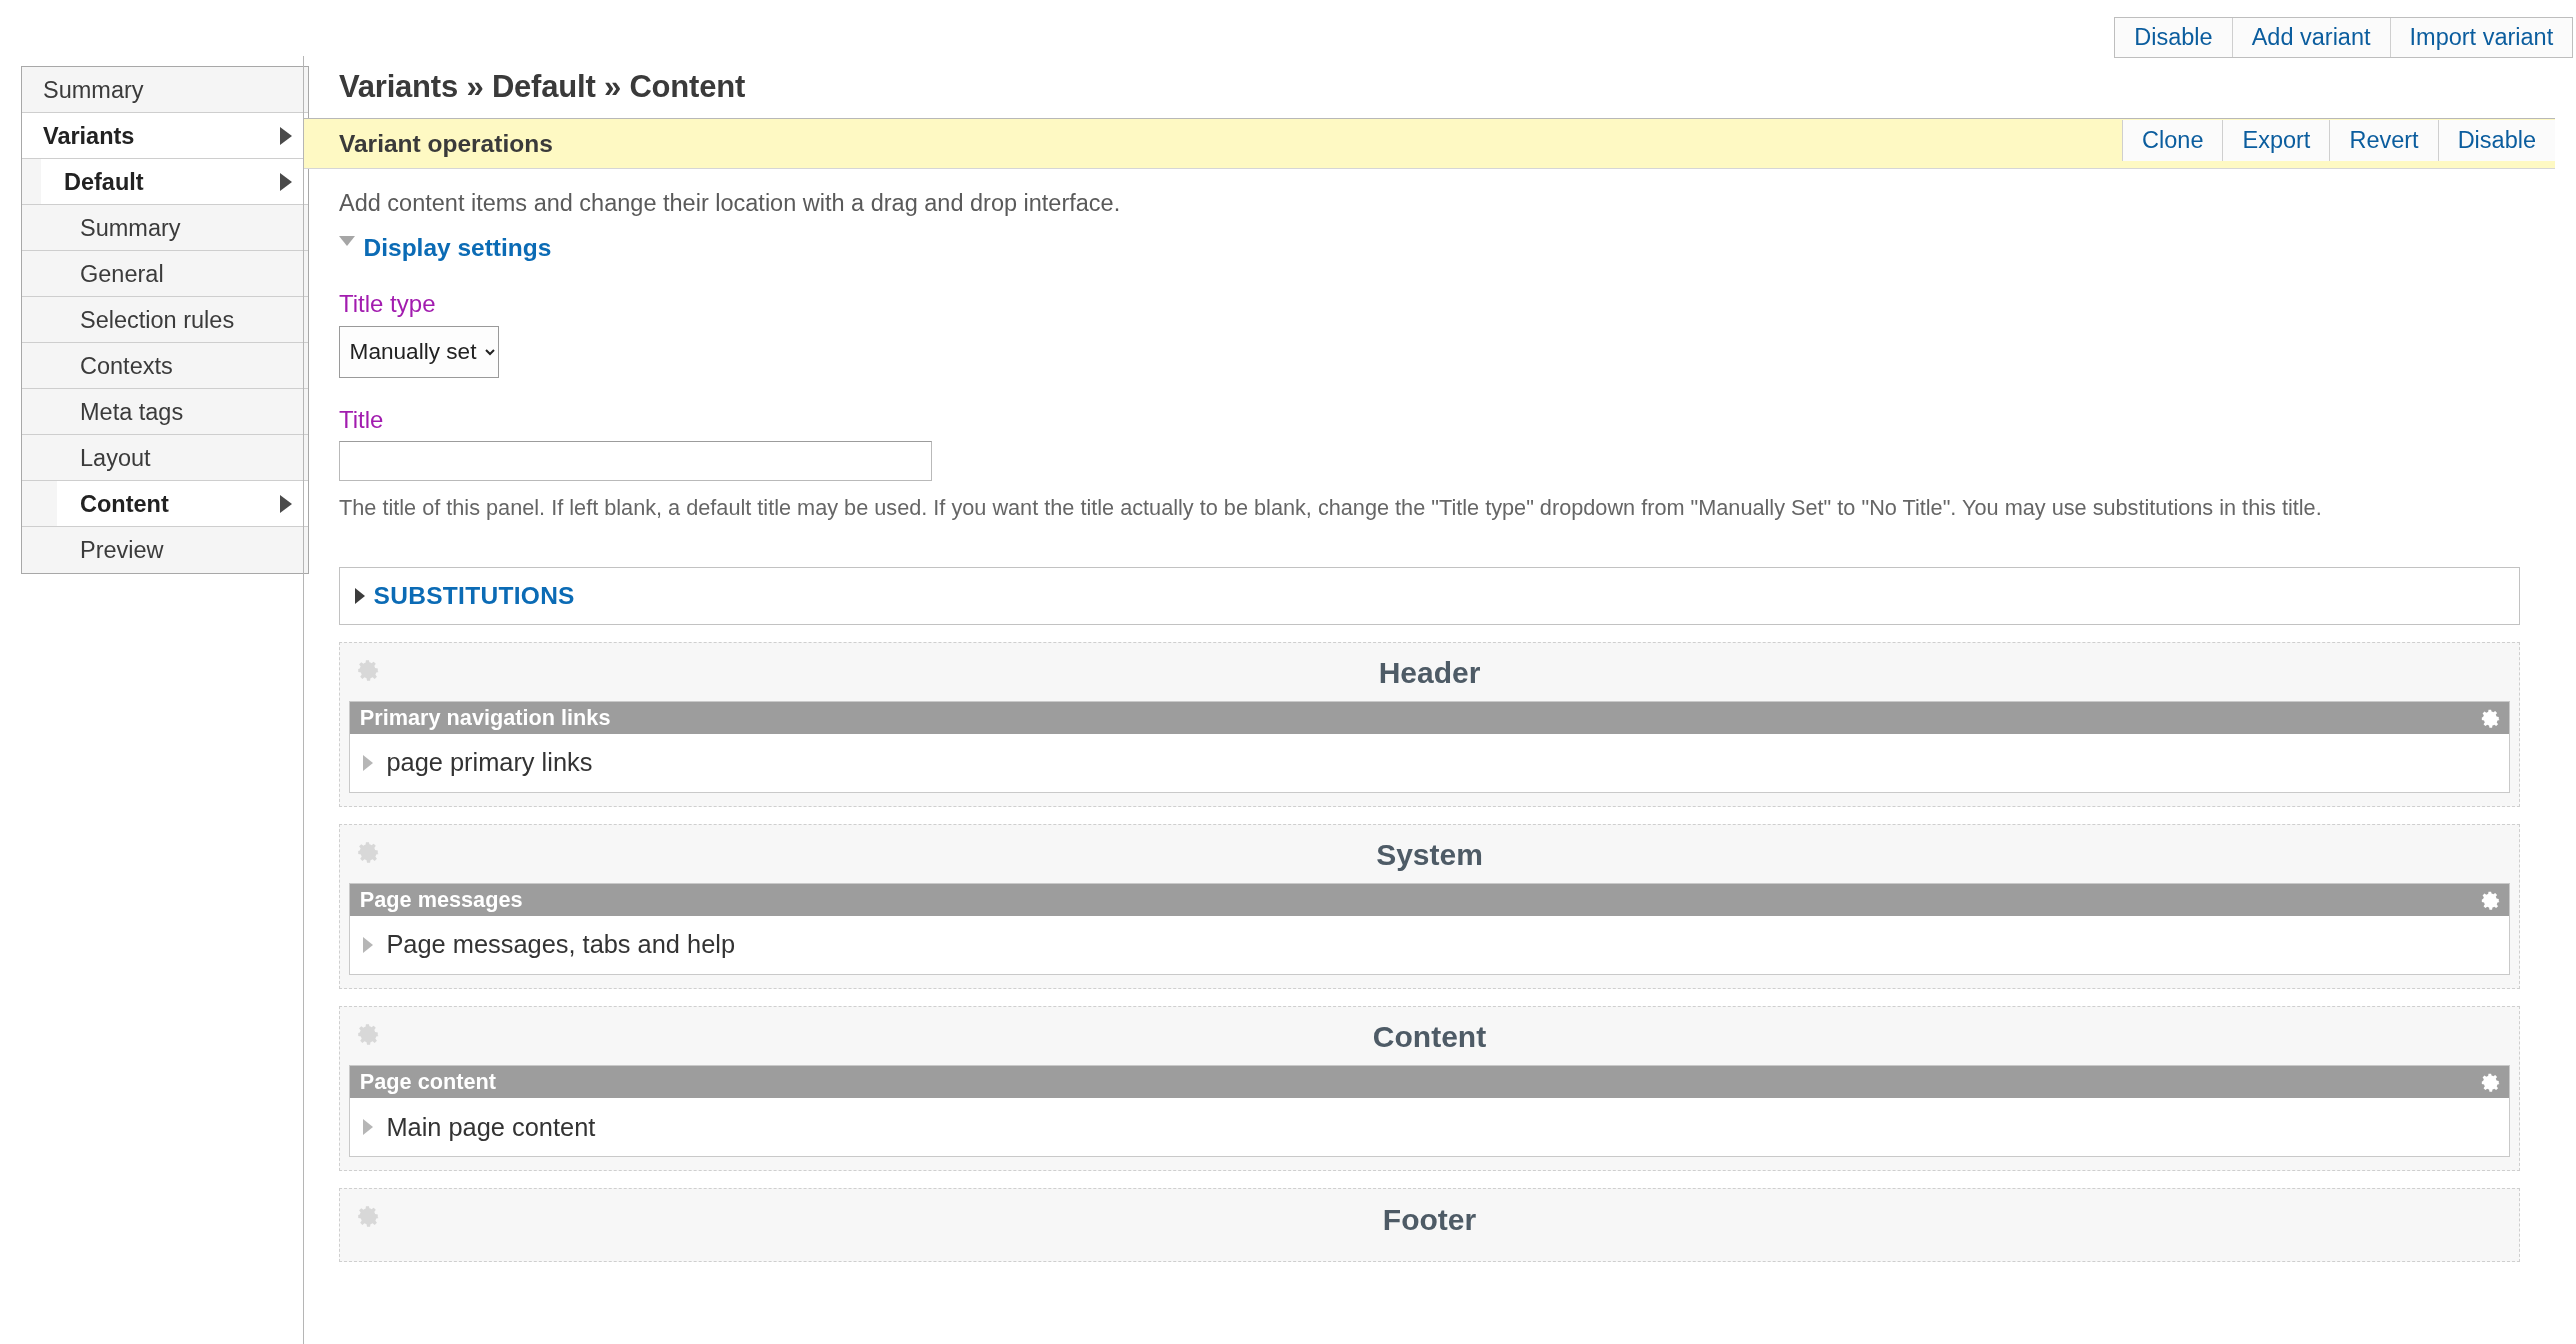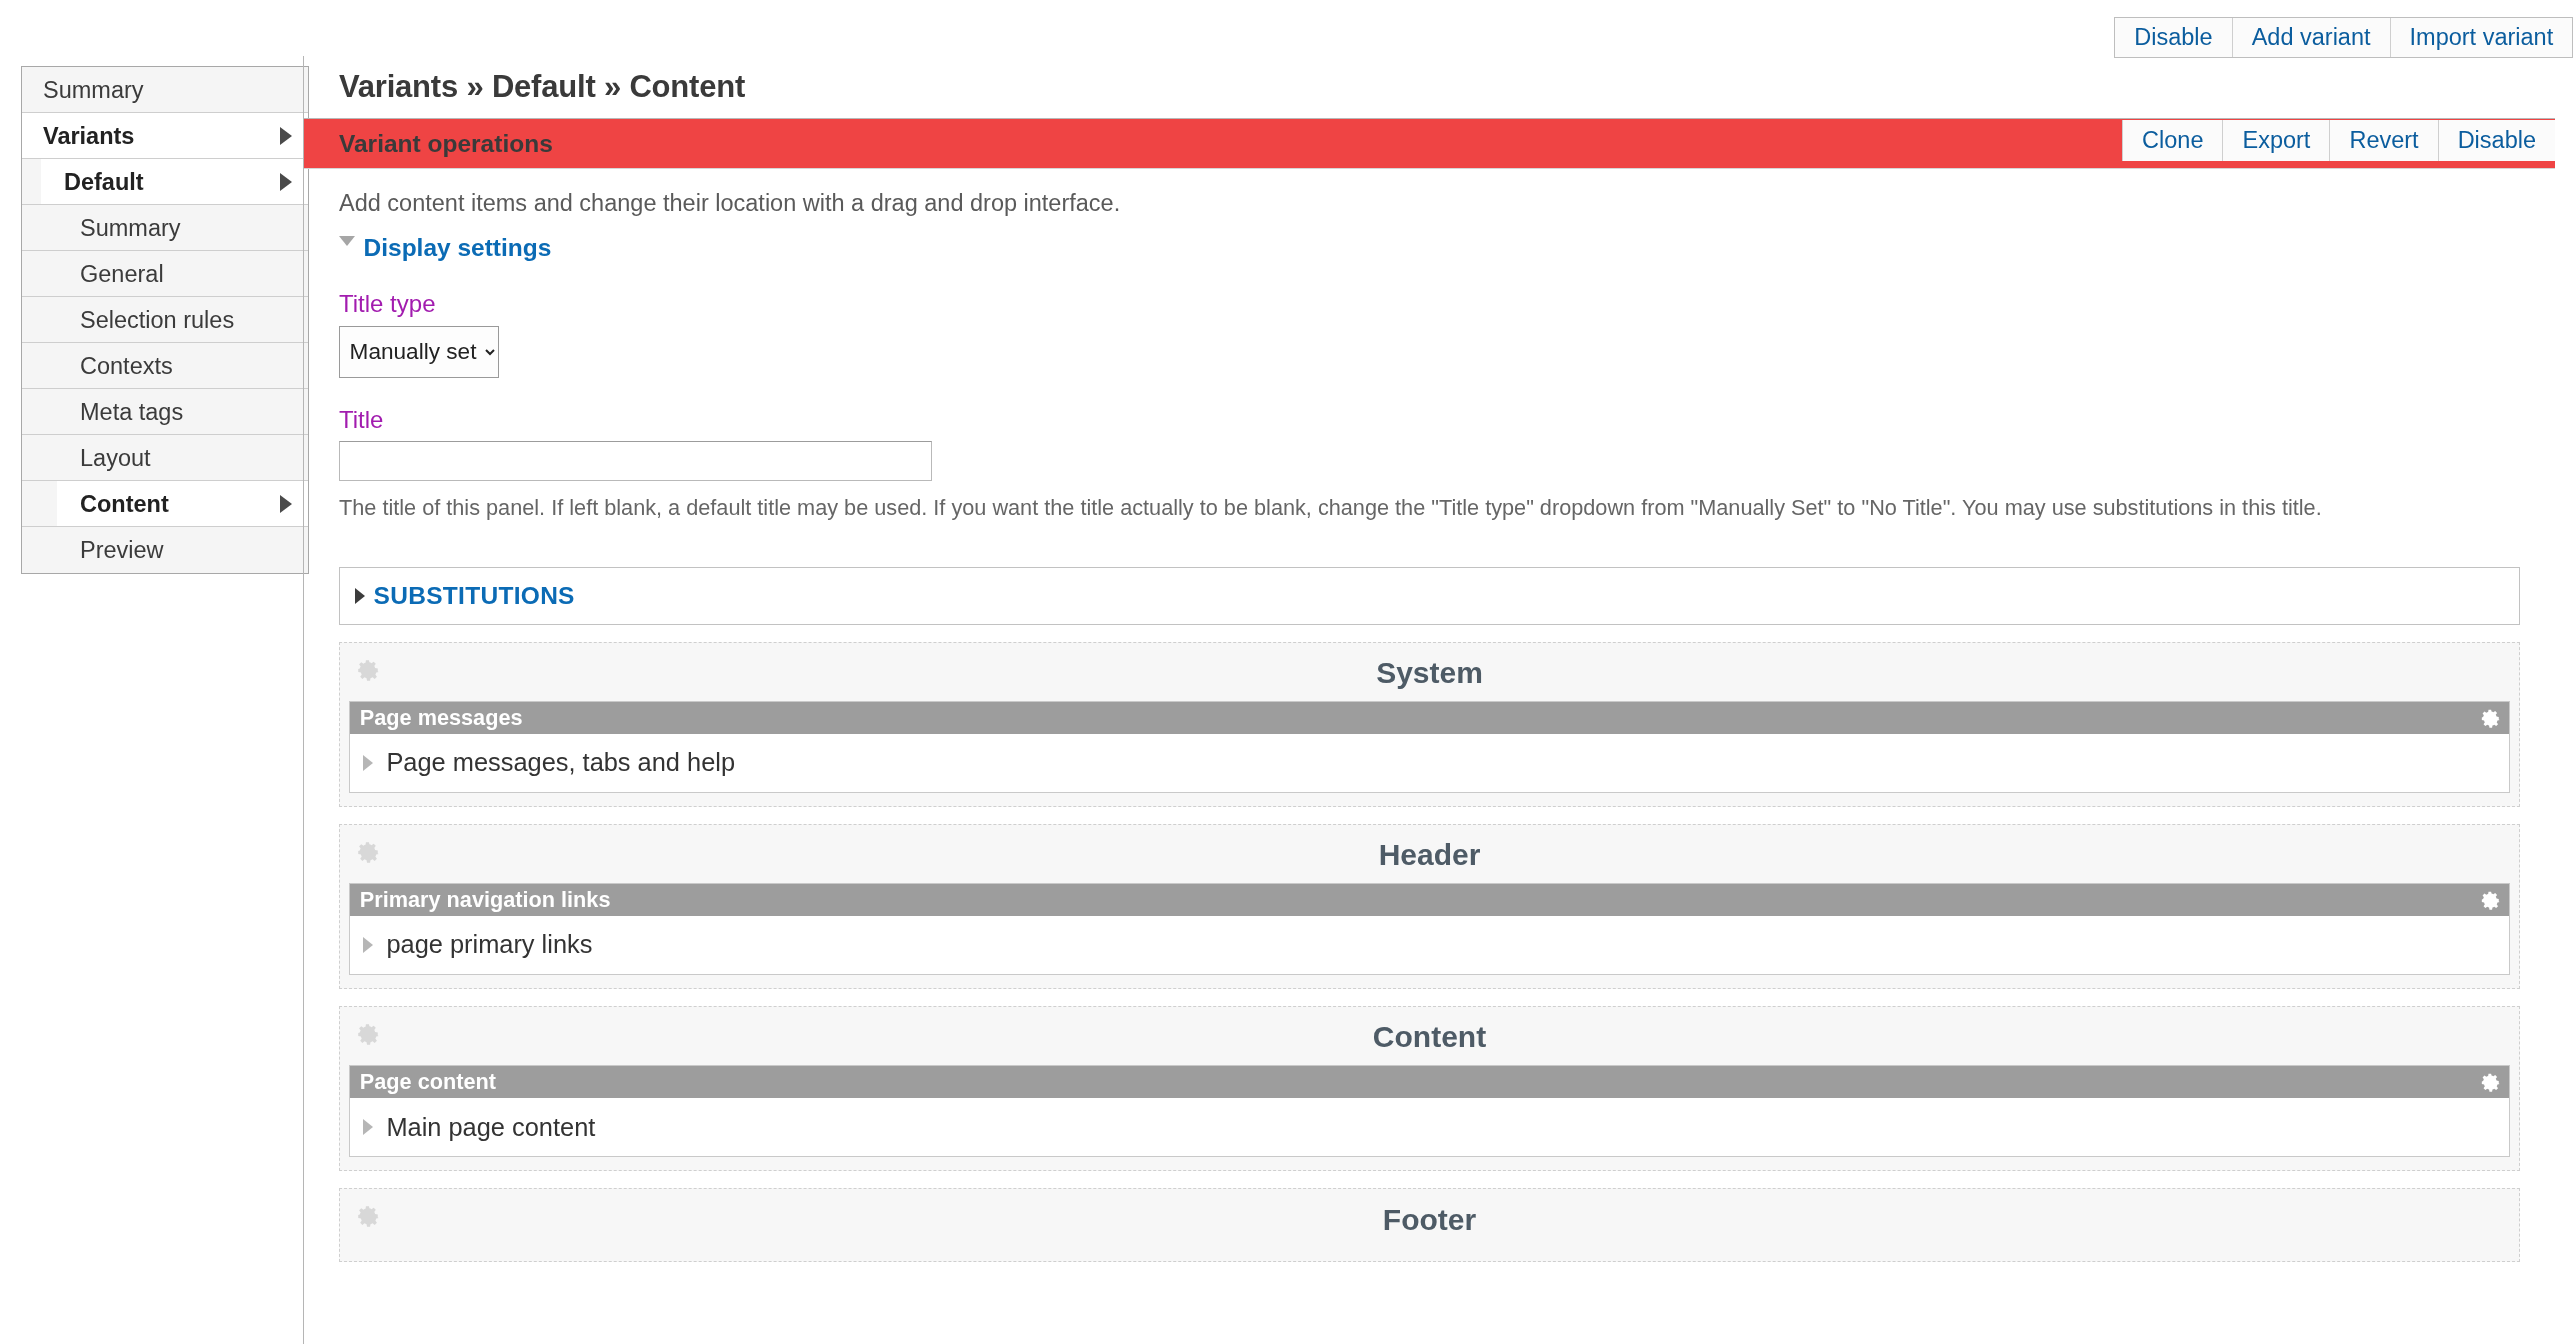--- a/index.html
+++ b/index.html
@@ -109,21 +109,21 @@
     font-weight: bold;
     color: #3a3a3a;
     padding: 13px 0 13px 35px;
     letter-spacing: -0.2px;
   }
   .ops-bar {
     position: relative;
     border-top: 0.9px solid #b8b8b8;
     border-bottom: 0.9px solid #d6d6d6;
     height: 49px;
-    background: #ef4444;
+    background: #fef9c3;
   }
   .ops-title {
     position: absolute;
     left: 35px;
     top: 50%;
     transform: translateY(-50%);
     font-size: 24.5px;
     font-weight: bold;
     color: #3a3a3a;
   }
@@ -364,58 +364,58 @@
       <span class="lbl">SUBSTITUTIONS</span>
     </div>
 
     <div id="regions">
         <div class="region">
           <div class="region-head">
             <span class="gear-region"><svg viewBox="0 0 24 24" width="100%" height="100%">
                 <path fill="#d8d8d8" d="M12 8.2a3.8 3.8 0 1 0 0 7.6 3.8 3.8 0 0 0 0-7.6zm0 5.9a2.1 2.1 0 1 1 0-4.2 2.1 2.1 0 0 1 0 4.2z"></path>
                 <path fill="#d8d8d8" d="M21 13.4v-2.8l-2.4-.4a6.9 6.9 0 0 0-.8-1.9l1.4-2-2-2-2 1.4a6.9 6.9 0 0 0-1.9-.8L12.9 3h-2.8l-.4 2.4a6.9 6.9 0 0 0-1.9.8l-2-1.4-2 2 1.4 2a6.9 6.9 0 0 0-.8 1.9L3 11.1v2.8l2.4.4c.2.7.4 1.3.8 1.9l-1.4 2 2 2 2-1.4c.6.4 1.2.6 1.9.8l.4 2.4h2.8l.4-2.4c.7-.2 1.3-.4 1.9-.8l2 1.4 2-2-1.4-2c.4-.6.6-1.2.8-1.9l2.4-.4z"></path>
               </svg></span>
+            <div class="region-title">Header</div>
+          </div>
+          <div class="pane">
+            <div class="pane-title"><span>Primary navigation links</span><span class="pane-gear"><svg viewBox="0 0 24 24" width="100%" height="100%">
+                  <path fill="#ffffff" d="M12 8.2a3.8 3.8 0 1 0 0 7.6 3.8 3.8 0 0 0 0-7.6zm0 5.9a2.1 2.1 0 1 1 0-4.2 2.1 2.1 0 0 1 0 4.2z"></path>
+                  <path fill="#ffffff" d="M21 13.4v-2.8l-2.4-.4a6.9 6.9 0 0 0-.8-1.9l1.4-2-2-2-2 1.4a6.9 6.9 0 0 0-1.9-.8L12.9 3h-2.8l-.4 2.4a6.9 6.9 0 0 0-1.9.8l-2-1.4-2 2 1.4 2a6.9 6.9 0 0 0-.8 1.9L3 11.1v2.8l2.4.4c.2.7.4 1.3.8 1.9l-1.4 2 2 2 2-1.4c.6.4 1.2.6 1.9.8l.4 2.4h2.8l.4-2.4c.7-.2 1.3-.4 1.9-.8l2 1.4 2-2-1.4-2c.4-.6.6-1.2.8-1.9l2.4-.4z"></path>
+                </svg></span></div>
+            <div class="pane-item">
+              <span class="tri-item"></span>
+              <span>page primary links</span>
+            </div>
+          </div>
+        </div>
+        <div class="region">
+          <div class="region-head">
+            <span class="gear-region"><svg viewBox="0 0 24 24" width="100%" height="100%">
+                <path fill="#d8d8d8" d="M12 8.2a3.8 3.8 0 1 0 0 7.6 3.8 3.8 0 0 0 0-7.6zm0 5.9a2.1 2.1 0 1 1 0-4.2 2.1 2.1 0 0 1 0 4.2z"></path>
+                <path fill="#d8d8d8" d="M21 13.4v-2.8l-2.4-.4a6.9 6.9 0 0 0-.8-1.9l1.4-2-2-2-2 1.4a6.9 6.9 0 0 0-1.9-.8L12.9 3h-2.8l-.4 2.4a6.9 6.9 0 0 0-1.9.8l-2-1.4-2 2 1.4 2a6.9 6.9 0 0 0-.8 1.9L3 11.1v2.8l2.4.4c.2.7.4 1.3.8 1.9l-1.4 2 2 2 2-1.4c.6.4 1.2.6 1.9.8l.4 2.4h2.8l.4-2.4c.7-.2 1.3-.4 1.9-.8l2 1.4 2-2-1.4-2c.4-.6.6-1.2.8-1.9l2.4-.4z"></path>
+              </svg></span>
             <div class="region-title">System</div>
           </div>
           <div class="pane">
             <div class="pane-title"><span>Page messages</span><span class="pane-gear"><svg viewBox="0 0 24 24" width="100%" height="100%">
                   <path fill="#ffffff" d="M12 8.2a3.8 3.8 0 1 0 0 7.6 3.8 3.8 0 0 0 0-7.6zm0 5.9a2.1 2.1 0 1 1 0-4.2 2.1 2.1 0 0 1 0 4.2z"></path>
                   <path fill="#ffffff" d="M21 13.4v-2.8l-2.4-.4a6.9 6.9 0 0 0-.8-1.9l1.4-2-2-2-2 1.4a6.9 6.9 0 0 0-1.9-.8L12.9 3h-2.8l-.4 2.4a6.9 6.9 0 0 0-1.9.8l-2-1.4-2 2 1.4 2a6.9 6.9 0 0 0-.8 1.9L3 11.1v2.8l2.4.4c.2.7.4 1.3.8 1.9l-1.4 2 2 2 2-1.4c.6.4 1.2.6 1.9.8l.4 2.4h2.8l.4-2.4c.7-.2 1.3-.4 1.9-.8l2 1.4 2-2-1.4-2c.4-.6.6-1.2.8-1.9l2.4-.4z"></path>
                 </svg></span></div>
             <div class="pane-item">
               <span class="tri-item"></span>
               <span>Page messages, tabs and help</span>
             </div>
           </div>
         </div>
         <div class="region">
           <div class="region-head">
             <span class="gear-region"><svg viewBox="0 0 24 24" width="100%" height="100%">
                 <path fill="#d8d8d8" d="M12 8.2a3.8 3.8 0 1 0 0 7.6 3.8 3.8 0 0 0 0-7.6zm0 5.9a2.1 2.1 0 1 1 0-4.2 2.1 2.1 0 0 1 0 4.2z"></path>
                 <path fill="#d8d8d8" d="M21 13.4v-2.8l-2.4-.4a6.9 6.9 0 0 0-.8-1.9l1.4-2-2-2-2 1.4a6.9 6.9 0 0 0-1.9-.8L12.9 3h-2.8l-.4 2.4a6.9 6.9 0 0 0-1.9.8l-2-1.4-2 2 1.4 2a6.9 6.9 0 0 0-.8 1.9L3 11.1v2.8l2.4.4c.2.7.4 1.3.8 1.9l-1.4 2 2 2 2-1.4c.6.4 1.2.6 1.9.8l.4 2.4h2.8l.4-2.4c.7-.2 1.3-.4 1.9-.8l2 1.4 2-2-1.4-2c.4-.6.6-1.2.8-1.9l2.4-.4z"></path>
               </svg></span>
-            <div class="region-title">Header</div>
-          </div>
-          <div class="pane">
-            <div class="pane-title"><span>Primary navigation links</span><span class="pane-gear"><svg viewBox="0 0 24 24" width="100%" height="100%">
-                  <path fill="#ffffff" d="M12 8.2a3.8 3.8 0 1 0 0 7.6 3.8 3.8 0 0 0 0-7.6zm0 5.9a2.1 2.1 0 1 1 0-4.2 2.1 2.1 0 0 1 0 4.2z"></path>
-                  <path fill="#ffffff" d="M21 13.4v-2.8l-2.4-.4a6.9 6.9 0 0 0-.8-1.9l1.4-2-2-2-2 1.4a6.9 6.9 0 0 0-1.9-.8L12.9 3h-2.8l-.4 2.4a6.9 6.9 0 0 0-1.9.8l-2-1.4-2 2 1.4 2a6.9 6.9 0 0 0-.8 1.9L3 11.1v2.8l2.4.4c.2.7.4 1.3.8 1.9l-1.4 2 2 2 2-1.4c.6.4 1.2.6 1.9.8l.4 2.4h2.8l.4-2.4c.7-.2 1.3-.4 1.9-.8l2 1.4 2-2-1.4-2c.4-.6.6-1.2.8-1.9l2.4-.4z"></path>
-                </svg></span></div>
-            <div class="pane-item">
-              <span class="tri-item"></span>
-              <span>page primary links</span>
-            </div>
-          </div>
-        </div>
-        <div class="region">
-          <div class="region-head">
-            <span class="gear-region"><svg viewBox="0 0 24 24" width="100%" height="100%">
-                <path fill="#d8d8d8" d="M12 8.2a3.8 3.8 0 1 0 0 7.6 3.8 3.8 0 0 0 0-7.6zm0 5.9a2.1 2.1 0 1 1 0-4.2 2.1 2.1 0 0 1 0 4.2z"></path>
-                <path fill="#d8d8d8" d="M21 13.4v-2.8l-2.4-.4a6.9 6.9 0 0 0-.8-1.9l1.4-2-2-2-2 1.4a6.9 6.9 0 0 0-1.9-.8L12.9 3h-2.8l-.4 2.4a6.9 6.9 0 0 0-1.9.8l-2-1.4-2 2 1.4 2a6.9 6.9 0 0 0-.8 1.9L3 11.1v2.8l2.4.4c.2.7.4 1.3.8 1.9l-1.4 2 2 2 2-1.4c.6.4 1.2.6 1.9.8l.4 2.4h2.8l.4-2.4c.7-.2 1.3-.4 1.9-.8l2 1.4 2-2-1.4-2c.4-.6.6-1.2.8-1.9l2.4-.4z"></path>
-              </svg></span>
             <div class="region-title">Content</div>
           </div>
           <div class="pane">
             <div class="pane-title"><span>Page content</span><span class="pane-gear"><svg viewBox="0 0 24 24" width="100%" height="100%">
                   <path fill="#ffffff" d="M12 8.2a3.8 3.8 0 1 0 0 7.6 3.8 3.8 0 0 0 0-7.6zm0 5.9a2.1 2.1 0 1 1 0-4.2 2.1 2.1 0 0 1 0 4.2z"></path>
                   <path fill="#ffffff" d="M21 13.4v-2.8l-2.4-.4a6.9 6.9 0 0 0-.8-1.9l1.4-2-2-2-2 1.4a6.9 6.9 0 0 0-1.9-.8L12.9 3h-2.8l-.4 2.4a6.9 6.9 0 0 0-1.9.8l-2-1.4-2 2 1.4 2a6.9 6.9 0 0 0-.8 1.9L3 11.1v2.8l2.4.4c.2.7.4 1.3.8 1.9l-1.4 2 2 2 2-1.4c.6.4 1.2.6 1.9.8l.4 2.4h2.8l.4-2.4c.7-.2 1.3-.4 1.9-.8l2 1.4 2-2-1.4-2c.4-.6.6-1.2.8-1.9l2.4-.4z"></path>
                 </svg></span></div>
             <div class="pane-item">
               <span class="tri-item"></span>
               <span>Main page content</span>

